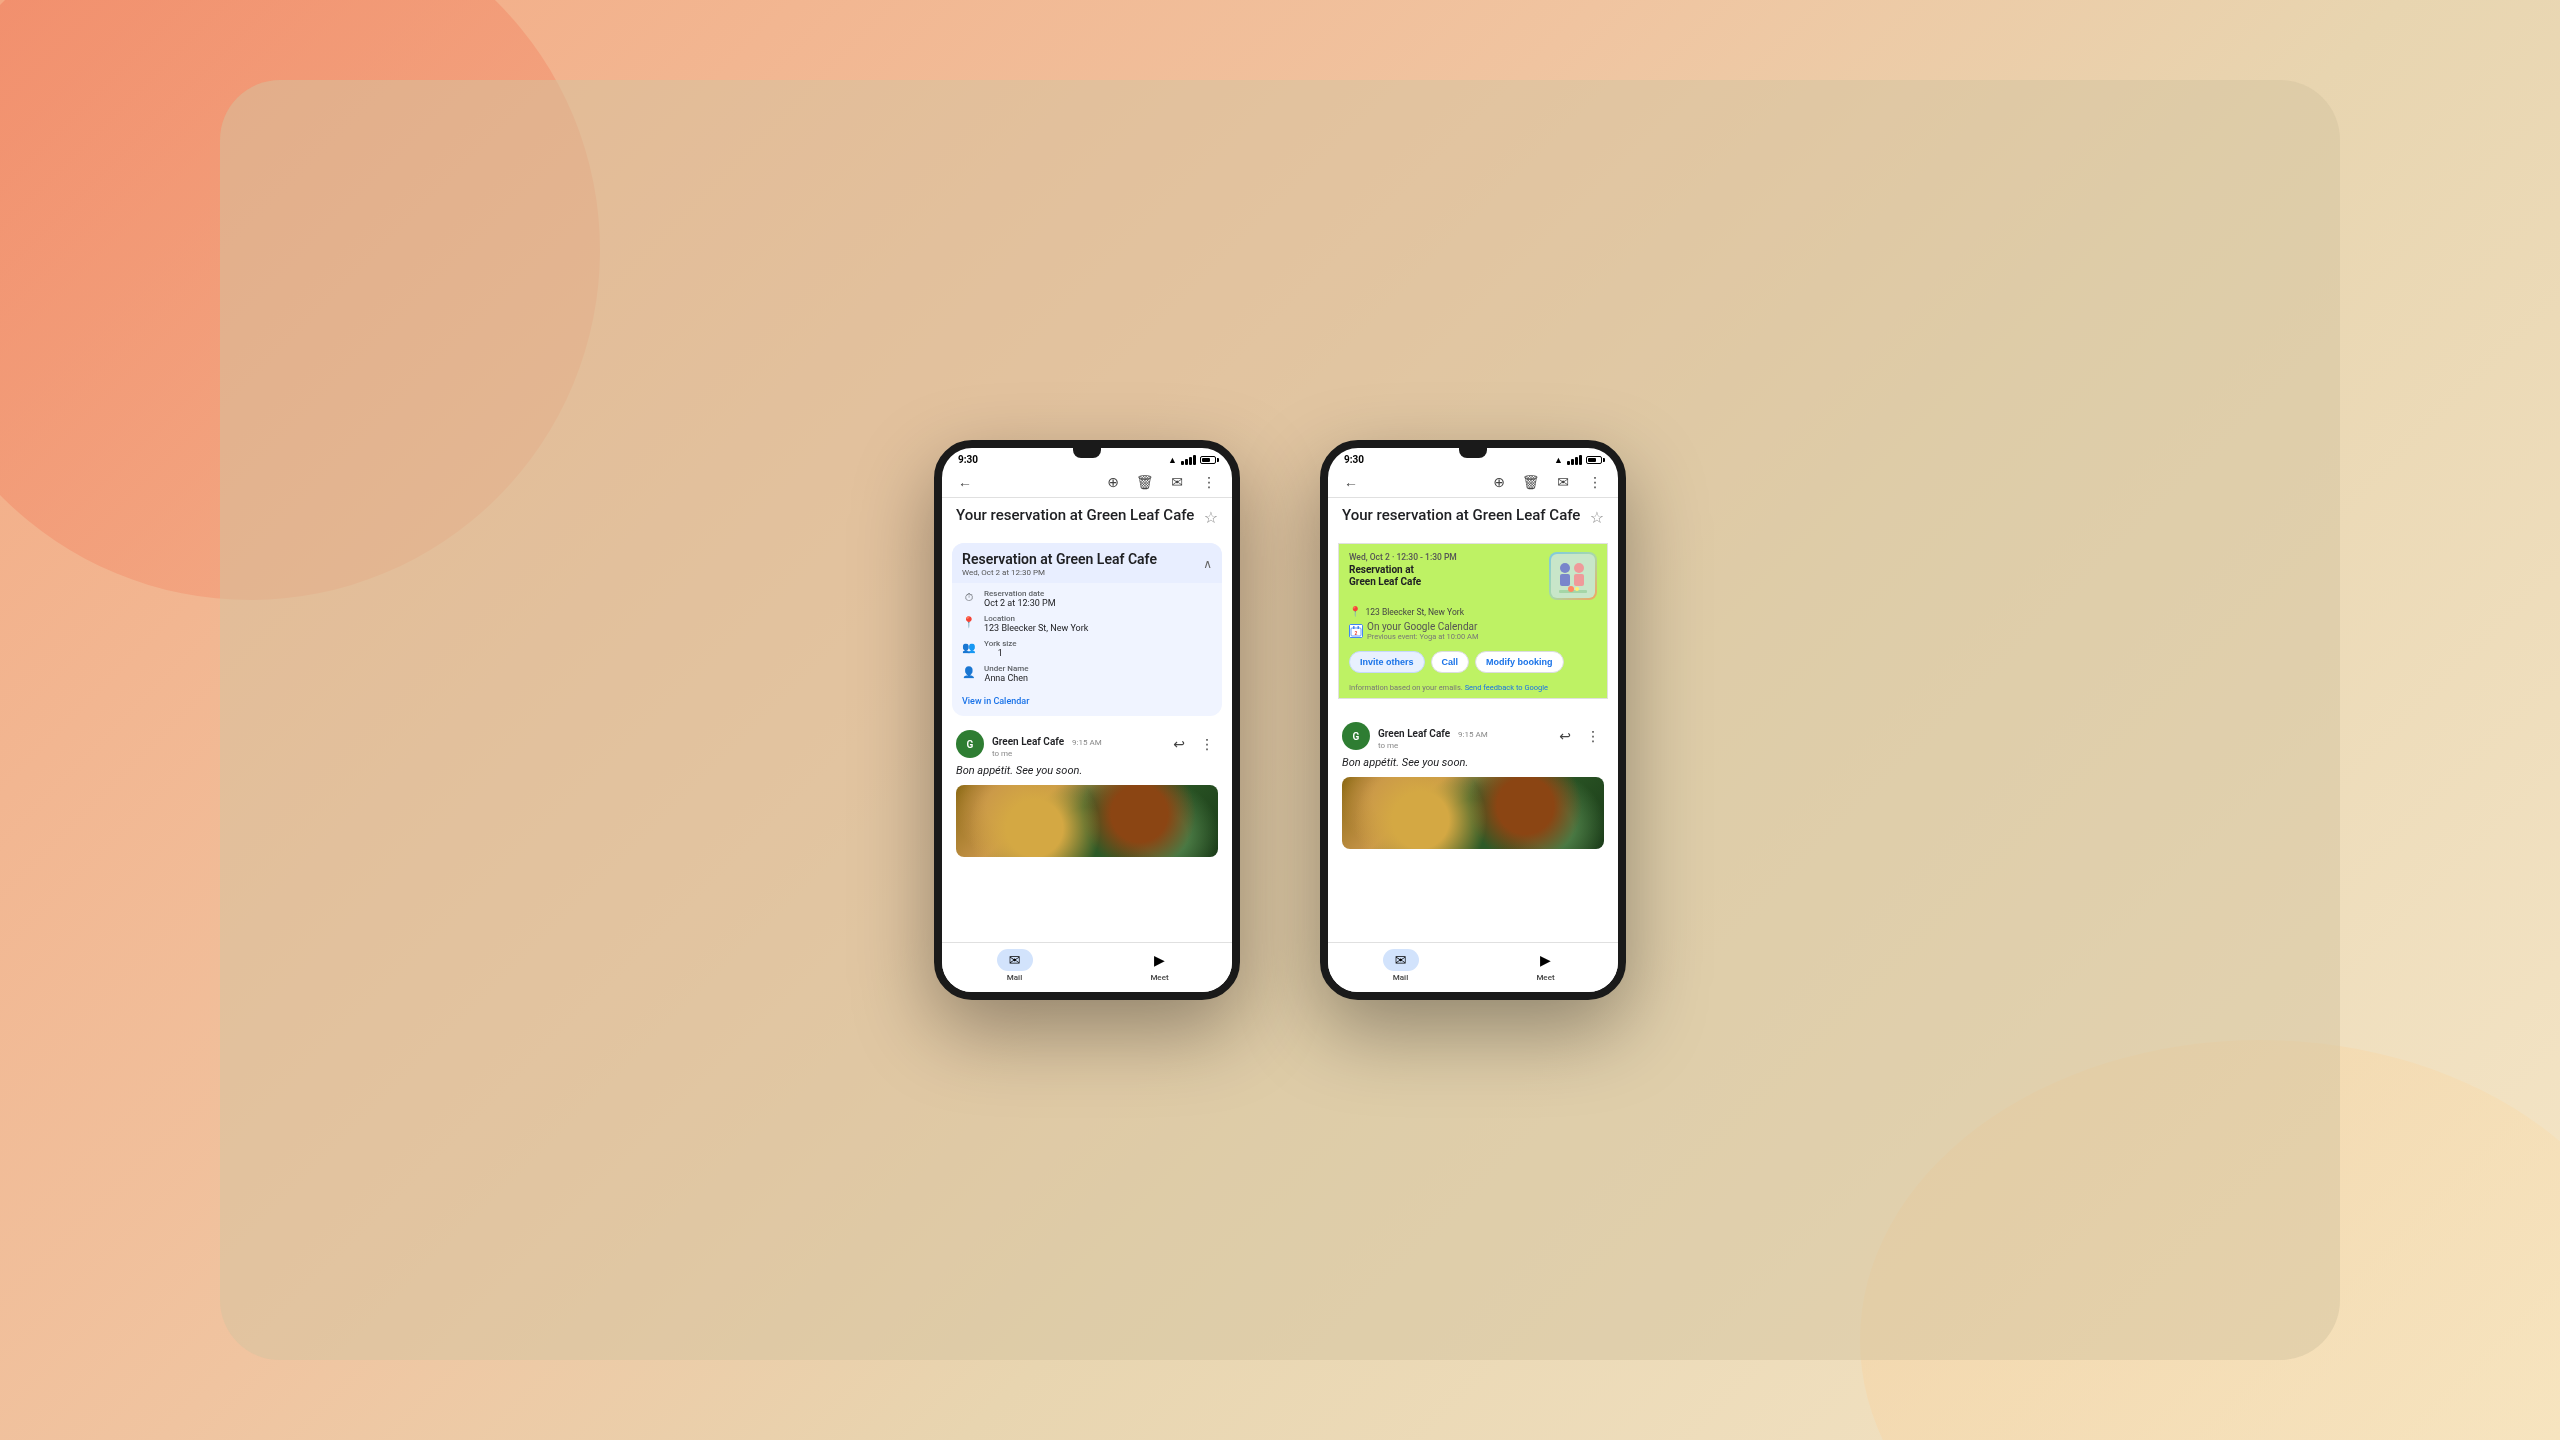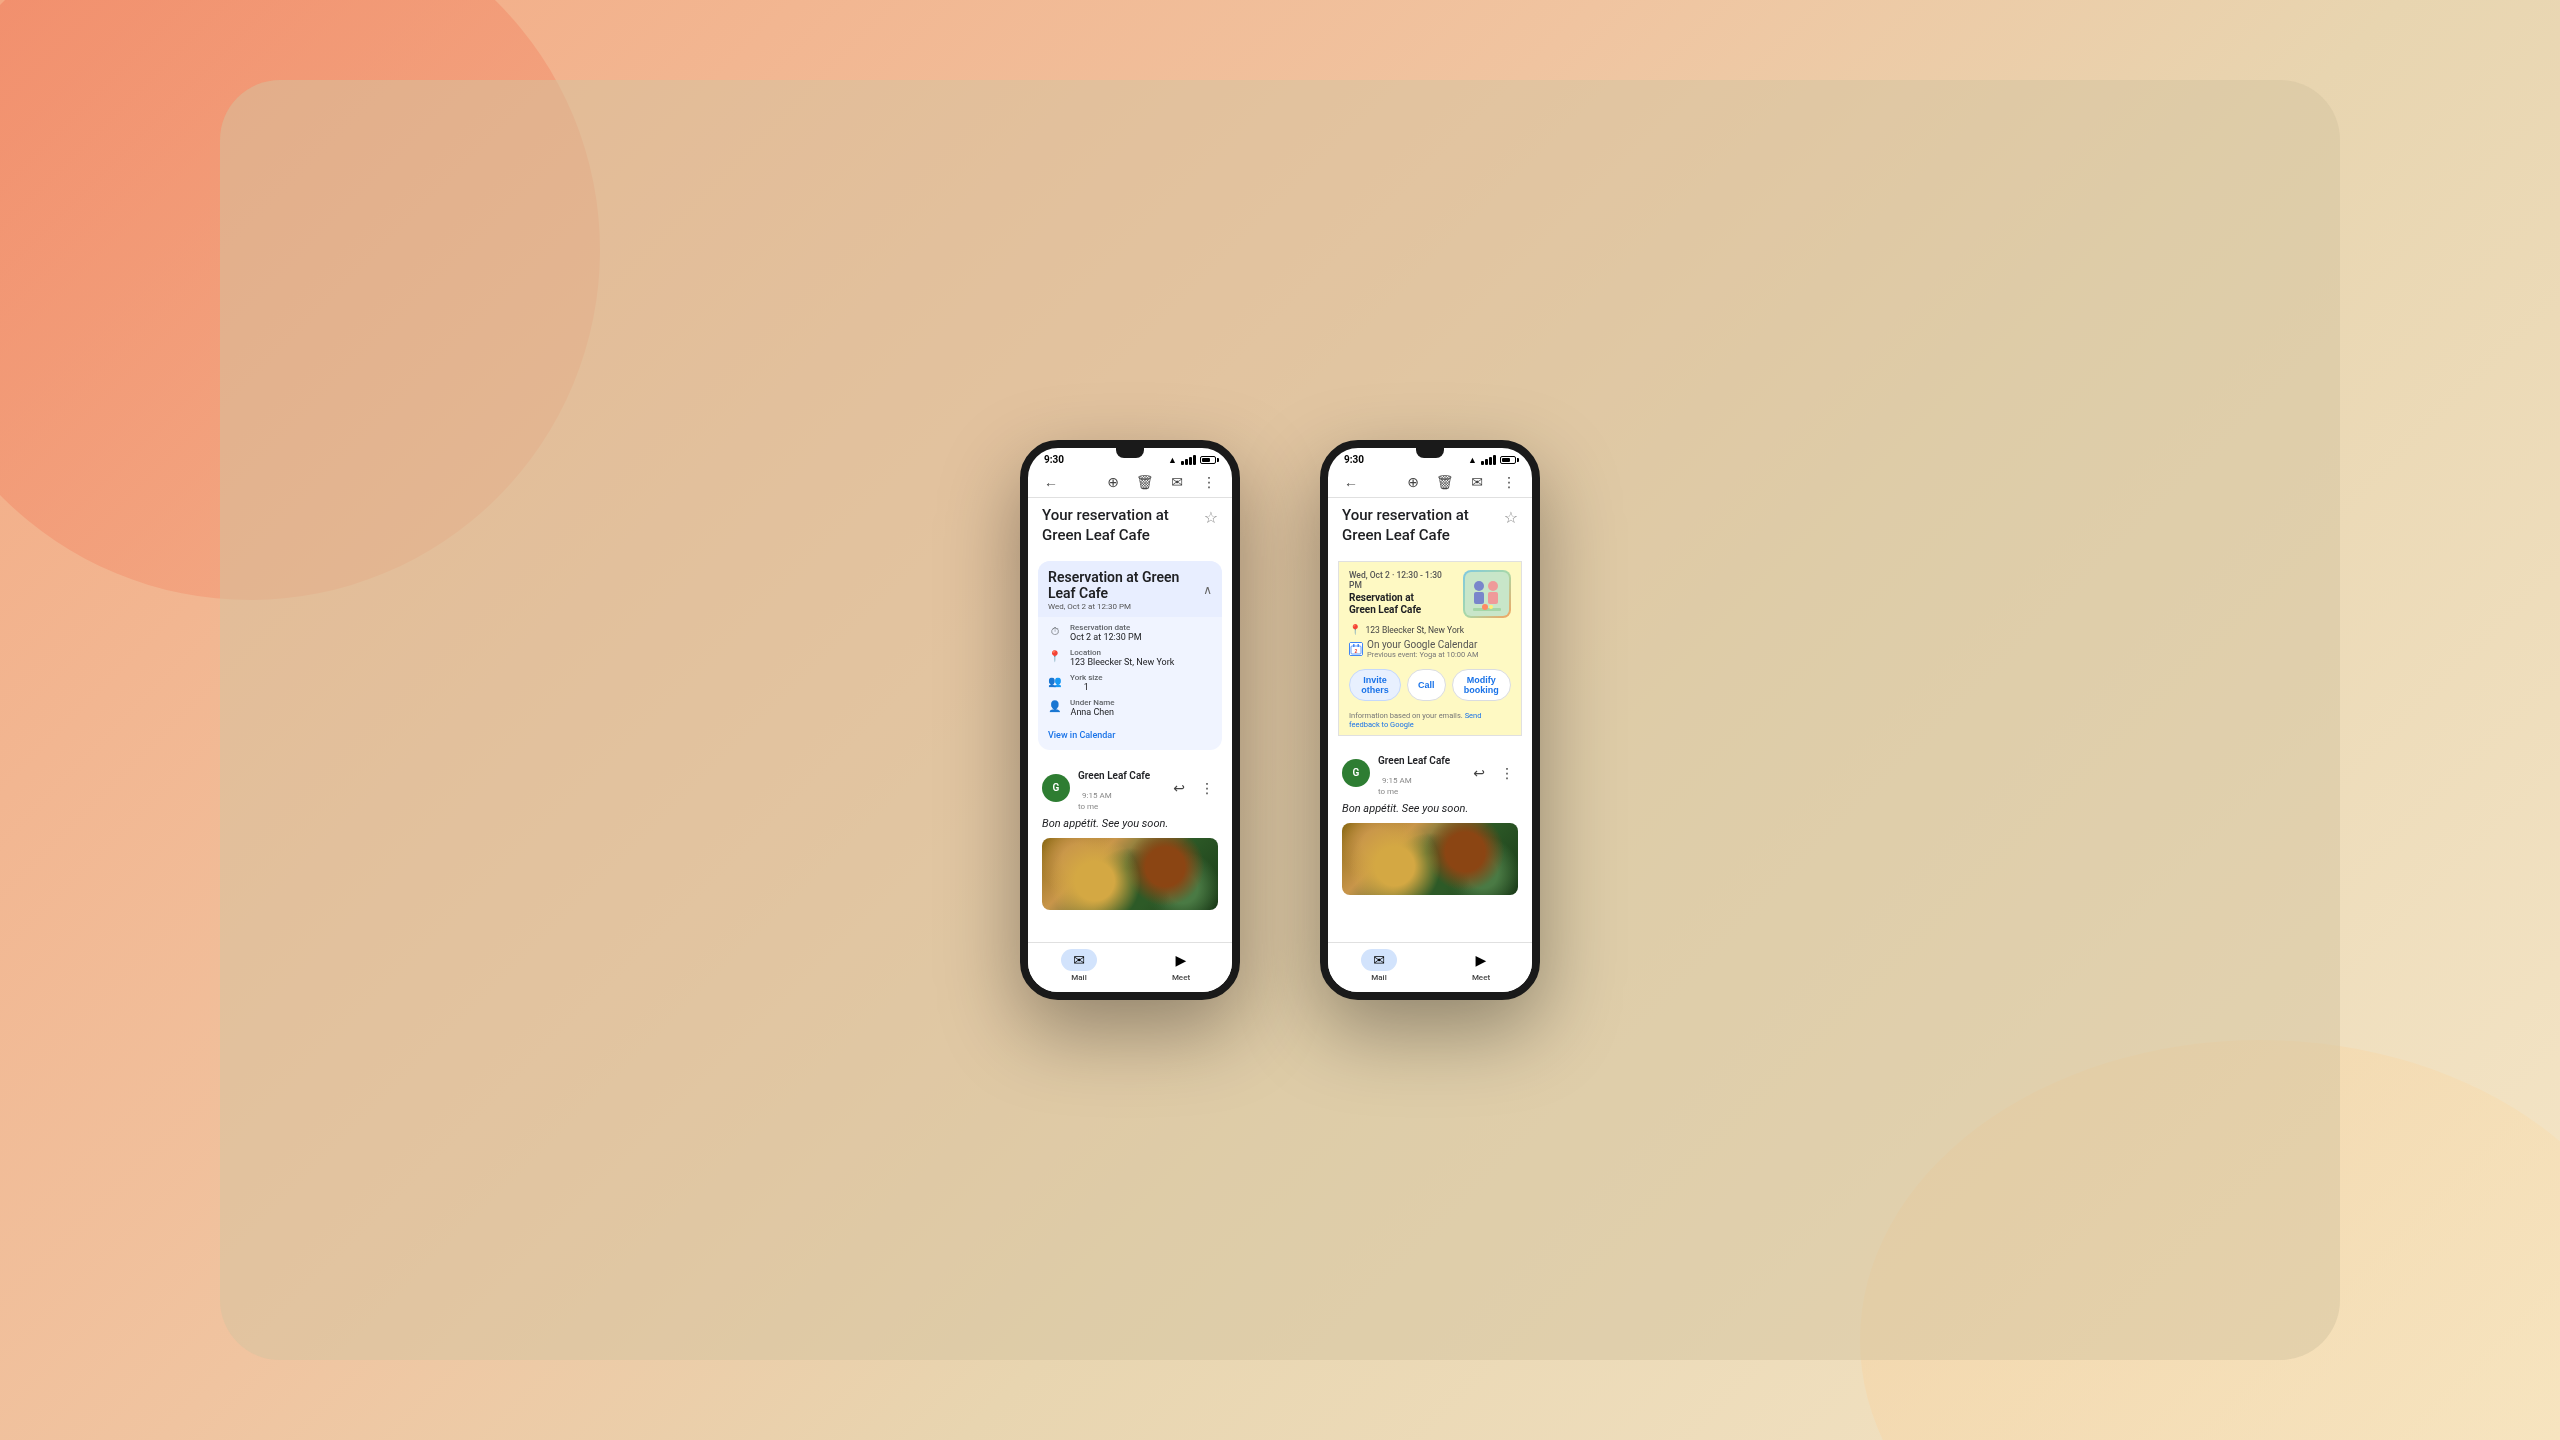--- a/index.html
+++ b/index.html
@@ -56,21 +56,21 @@
       position: absolute;
       inset: 0;
       display: flex;
       justify-content: center;
       align-items: center;
       gap: 80px;
     }
 
     
     .phone {
-      width: 220px;
+      width: 306px;
       height: 560px;
       background: #fff;
       border-radius: 38px;
       border: 8px solid #1a1a1a;
       position: relative;
       overflow: hidden;
       box-shadow: 0 30px 80px rgba(0,0,0,0.35);
     }
 
     .phone-notch {
@@ -401,22 +401,22 @@
     }
 
     .nav-label {
       font-size: 8px;
       color: #444;
       font-weight: 500;
     }
 
     
     .smart-card {
-      margin: 0 10px 7px;
-      background: #fef9c3;
+      margin: 0 10px 17px;
+      background: #bef264;
       border: 1px solid #e0e0e0;
       border-radius: 0;
       overflow: hidden;
     }
 
     .smart-card-top {
       padding: 8px 10px 6px;
       display: flex;
       gap: 8px;
       align-items: flex-start;

